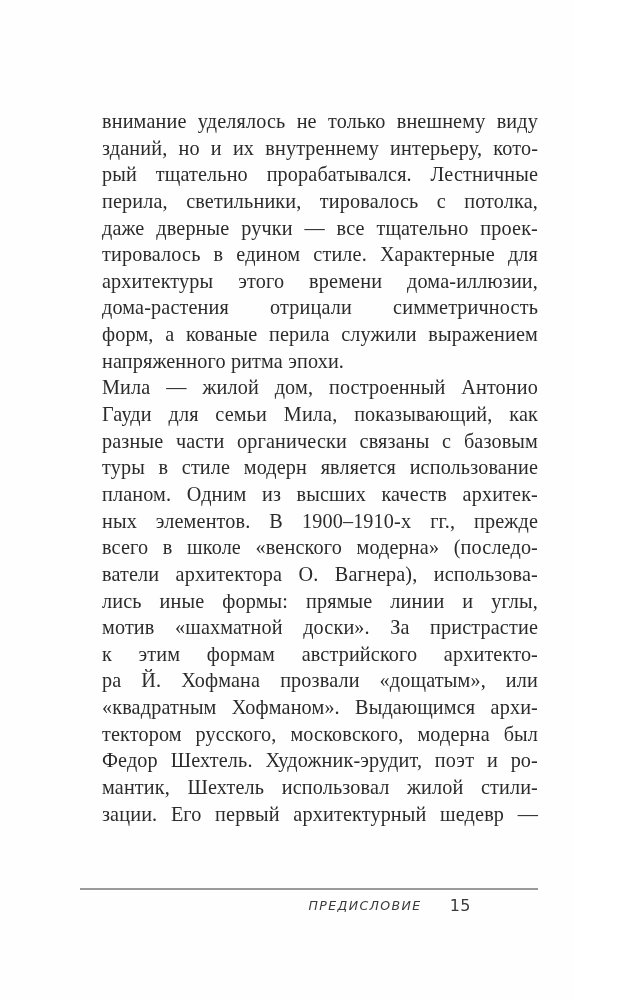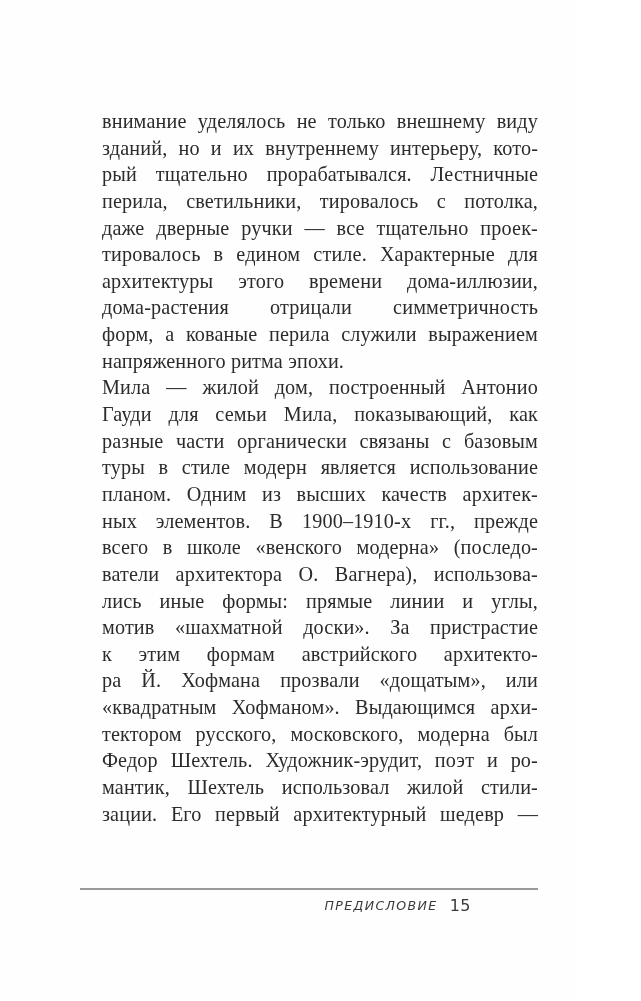--- a/index.html
+++ b/index.html
@@ -62,20 +62,21 @@
       gap: 12px;
     }
     .footer-section {
       font-size: 12.5px;
       font-style: italic;
       letter-spacing: 1.4px;
     }
     .footer-page {
       font-size: 16px;
       letter-spacing: 0.5px;
+      margin-left: 16px;
     }
   </style>
 </head>
 <body>
 
 <div class="page">
   <div class="text-block">
     <span class="line">внимание уделялось не только внешнему виду</span>
     <span class="line">зданий, но и их внутреннему интерьеру, кото-</span>
     <span class="line">рый тщательно прорабатывался. Лестничные</span>

